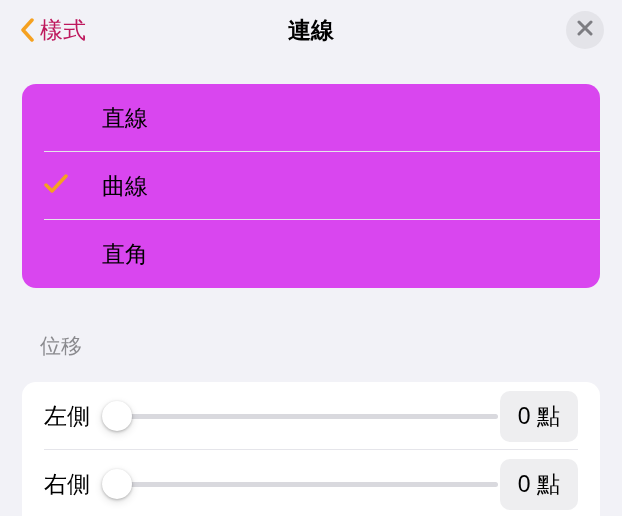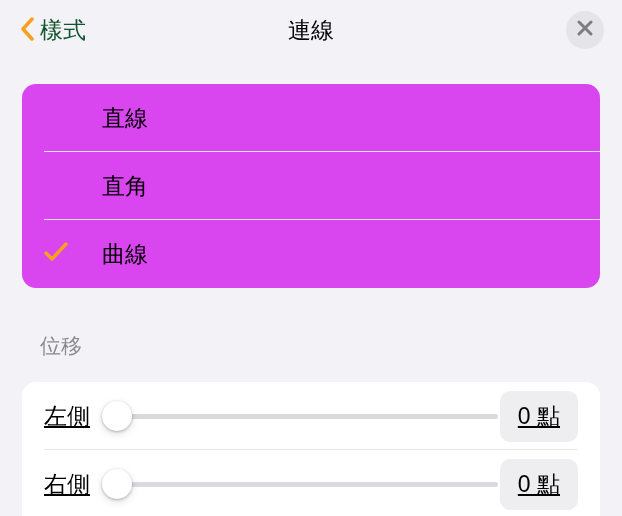--- a/index.html
+++ b/index.html
@@ -12,40 +12,41 @@
     }
     .header {
       height: 60px;
       display: flex;
       align-items: center;
       padding: 0 18px;
       position: relative;
     }
     .back-button {
       display: flex;
-      cursor: pointer;
-      color: #14532d;
+      align-items: center;
+      cursor: pointer;
+      color: #be185d;
     }
     .back-chevron {
       width: 20px;
       height: 28px;
       display: flex;
       align-items: center;
       justify-content: center;
     }
     .back-label {
       font-size: 23px;
       margin-left: 2px;
     }
     .title {
       position: absolute;
       left: 50%;
       transform: translateX(-50%);
       font-size: 23px;
-      font-weight: 400;
+      font-weight: 700;
       color: #000;
     }
     .close-button {
       position: absolute;
       right: 18px;
       width: 38px;
       height: 38px;
       border-radius: 50%;
       background: #e4e4e9;
       display: flex;
@@ -96,21 +97,20 @@
       border-radius: 14px 14px 0 0;
       padding: 0;
     }
     .slider-row {
       display: flex;
       align-items: center;
       height: 68px;
       padding: 0 22px;
       gap: 2px;
       position: relative;
-      text-decoration: underline;
     }
     .slider-row:not(:last-child)::after {
       content: "";
       position: absolute;
       left: 22px;
       right: 22px;
       bottom: 0;
       height: 1px;
       background: #e5e5ea;
     }
@@ -173,35 +173,35 @@
         <path d="M2 2 L14 14 M14 2 L2 14" stroke="#7d7d82" stroke-width="3" stroke-linecap="round"></path>
       </svg>
     </span>
   </div>
 </div>
 
 <div class="list-group">
   <div class="list-item">
     <span class="check-col"></span>
     <span class="item-label">直線</span>
-  </div>
-  <div class="list-item">
-    <span class="check-col"></span>
-    <span class="item-label">直角</span>
   </div>
   <div class="list-item">
     <span class="check-col">
       <span>
         <svg width="24" height="22" viewBox="0 0 24 22">
           <path d="M2 12 L8 18 L22 3" stroke="#f5a120" stroke-width="3.5" fill="none" stroke-linecap="round" stroke-linejoin="round"></path>
         </svg>
       </span>
     </span>
     <span class="item-label">曲線</span>
   </div>
+  <div class="list-item">
+    <span class="check-col"></span>
+    <span class="item-label">直角</span>
+  </div>
 </div>
 
 <div class="section-label">位移</div>
 
 <div class="slider-section">
   <div class="slider-row">
     <span class="slider-label">左側</span>
     <div class="slider-track">
       <div class="track-line"></div>
       <div class="slider-thumb"></div>

